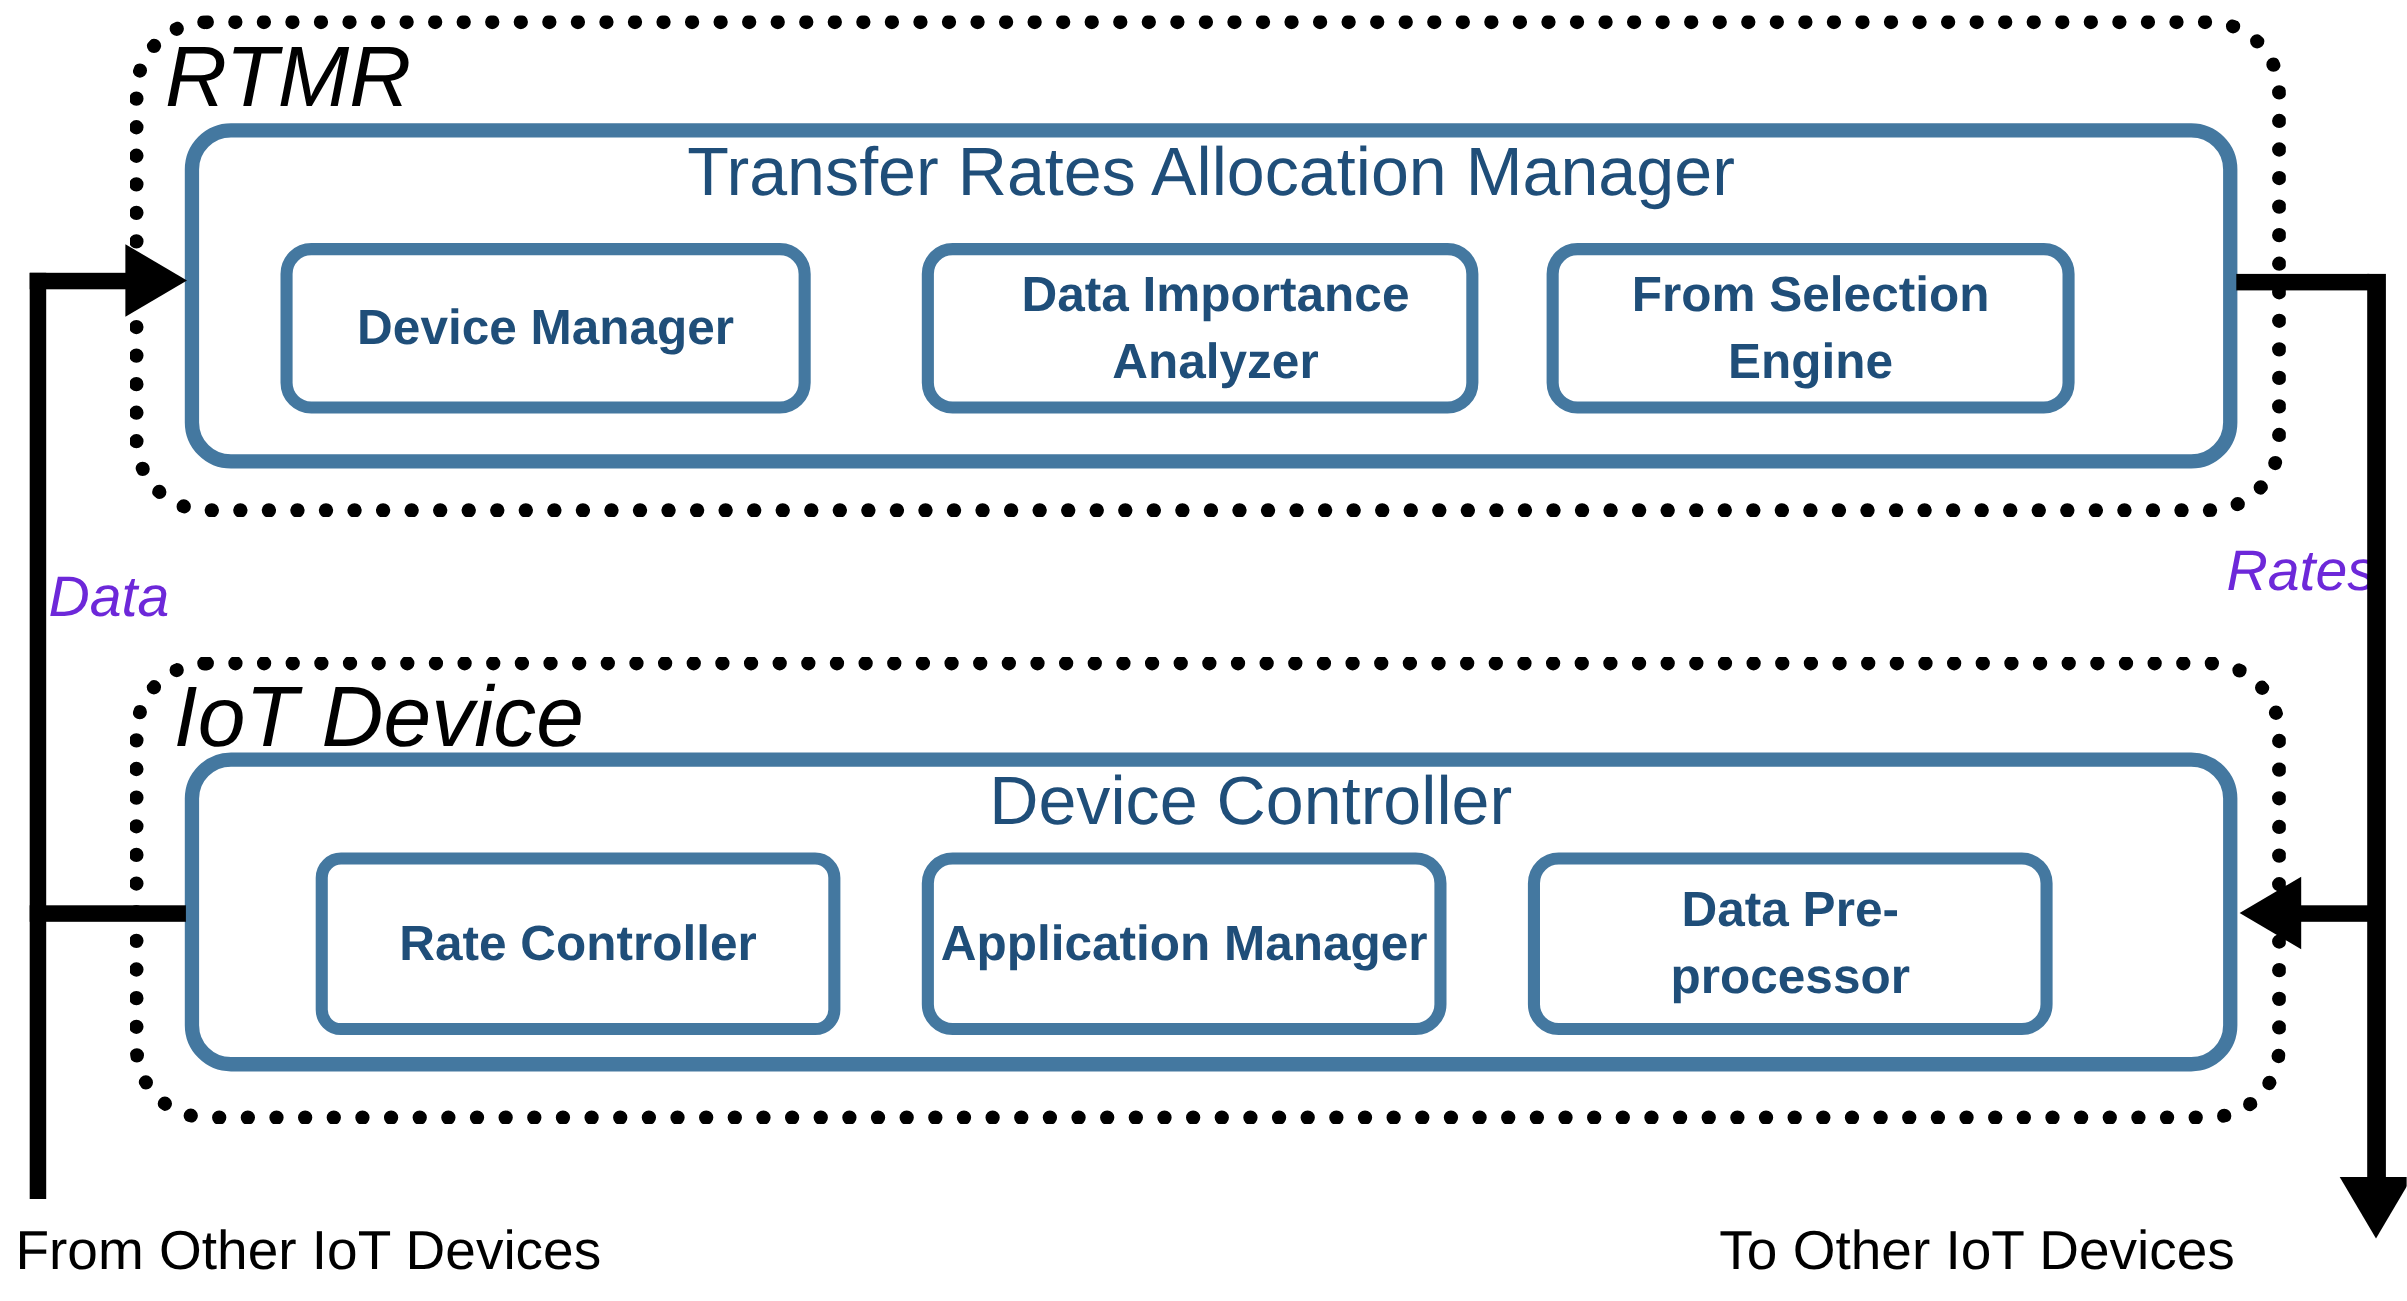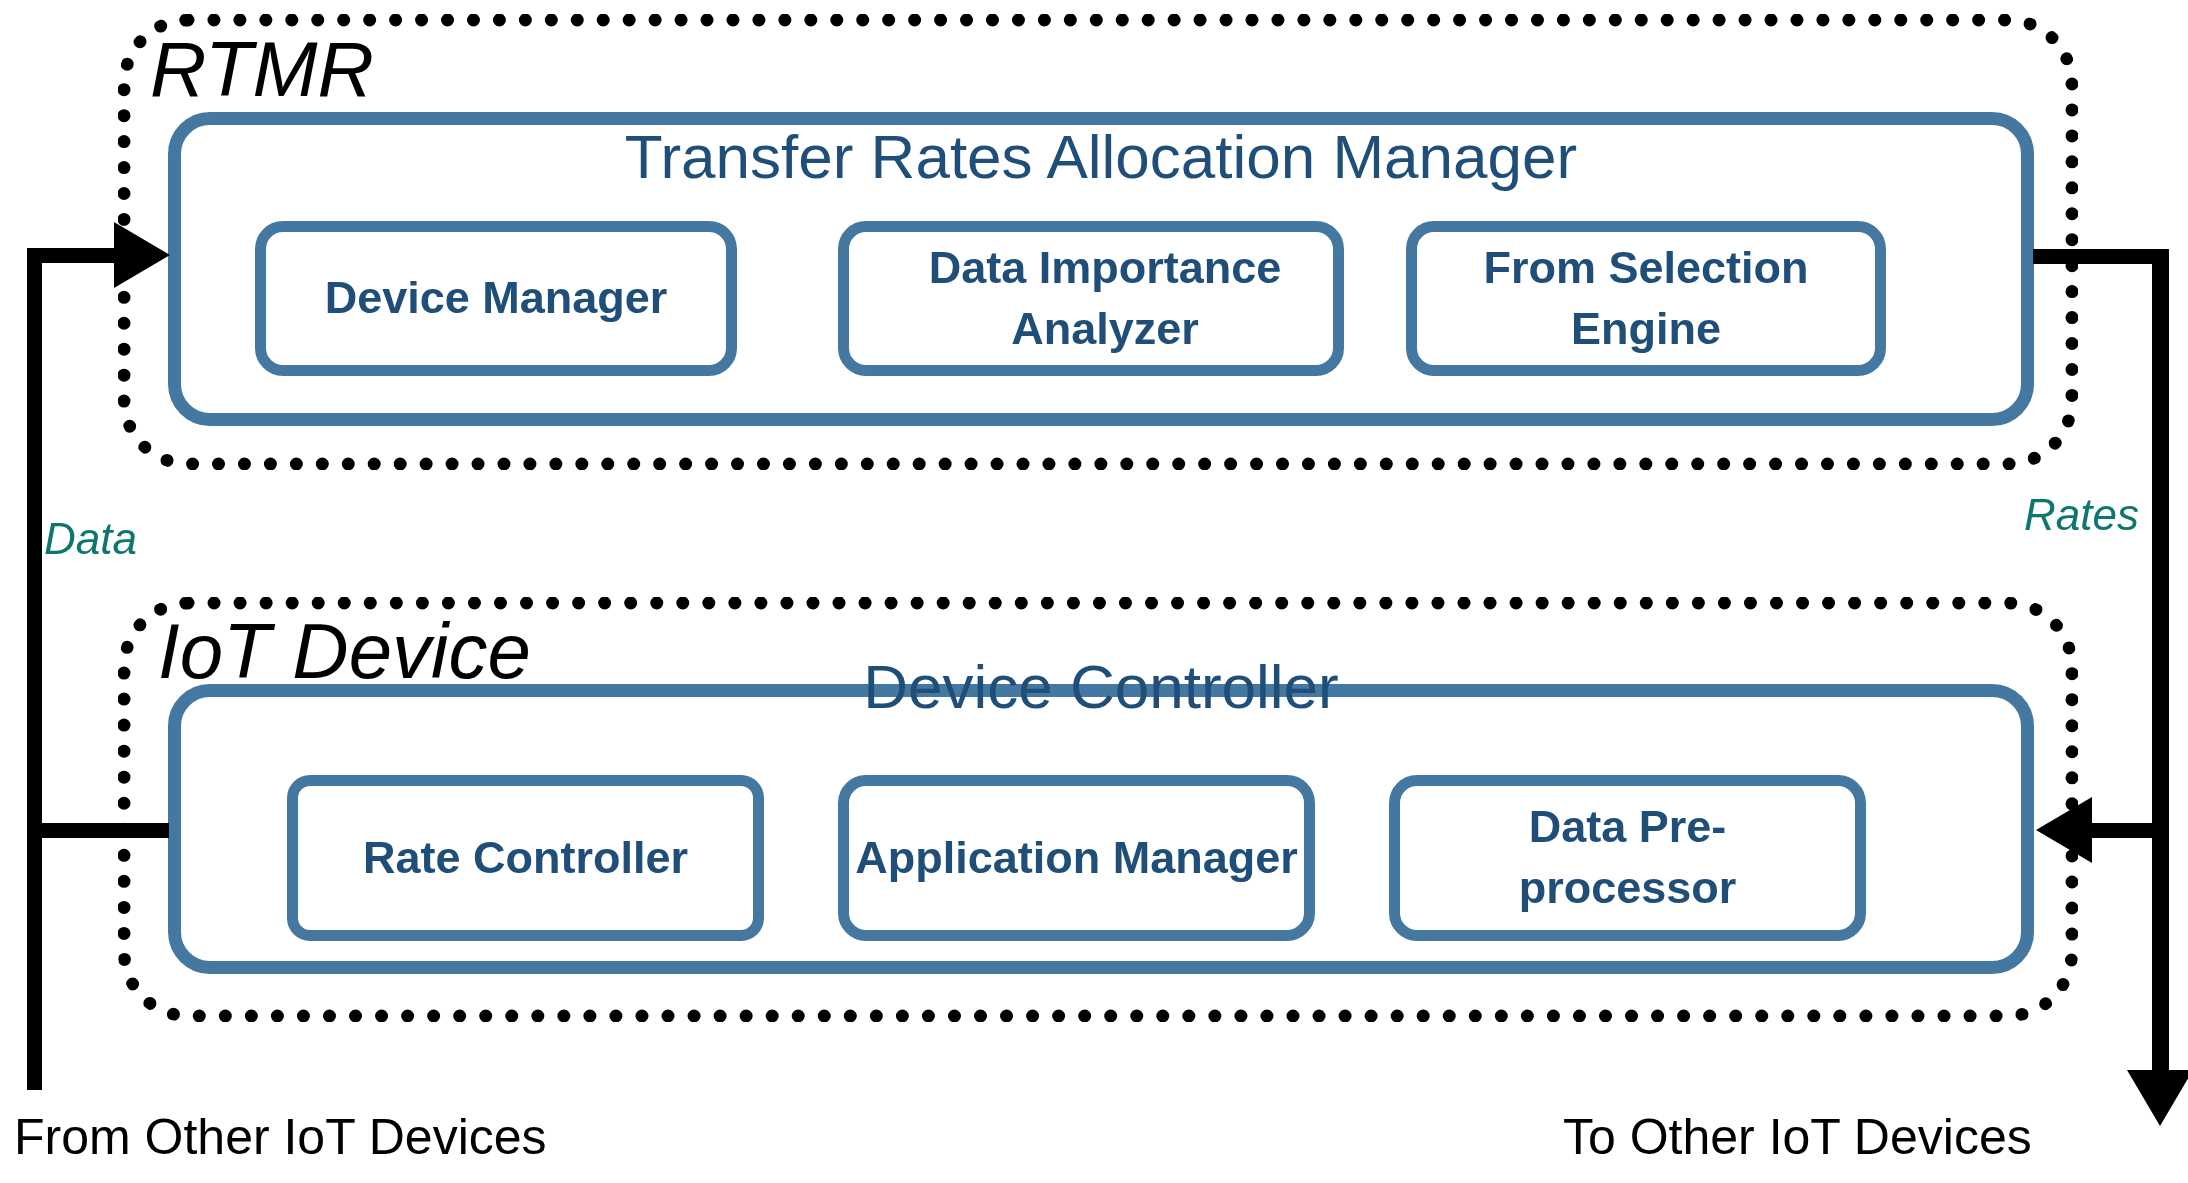--- a/index.html
+++ b/index.html
@@ -54,21 +54,21 @@
     left: 168px;
     width: 1866px;
     text-align: center;
     font-size: 62px;
     line-height: 1;
     color: var(--text-blue, #1F4E79);
     z-index: 3;
     white-space: nowrap;
   }
   .tram-title { top: 126px; }
-  .dc-title   { top: 656px; }
+  .dc-title   { top: 698px; margin-left: 36px; }
 
   
   .module {
     position: absolute;
     border: 11px solid var(--border-blue, #4478A0);
     border-radius: 28px;
     background: #ffffff;
     display: flex;
     align-items: center;
     justify-content: center;
@@ -121,23 +121,23 @@
     left: 2127px; top: 1070px;
     border-left: 33px solid transparent;
     border-right: 33px solid transparent;
     border-top: 56px solid var(--line-black, #000000);
   }
 
   
   .edge-label {
     position: absolute;
     font-style: italic;
-    font-size: 44px;
-    line-height: 1;
-    color: #0f766e;
+    font-size: 52px;
+    line-height: 1;
+    color: #6d28d9;
     z-index: 4;
     white-space: nowrap;
   }
   .data-label  { left: 44px;  top: 517px; }
   .rates-label { left: 2024px; top: 493px; }
 
   .io-label {
     position: absolute;
     font-size: 50px;
     line-height: 1;

